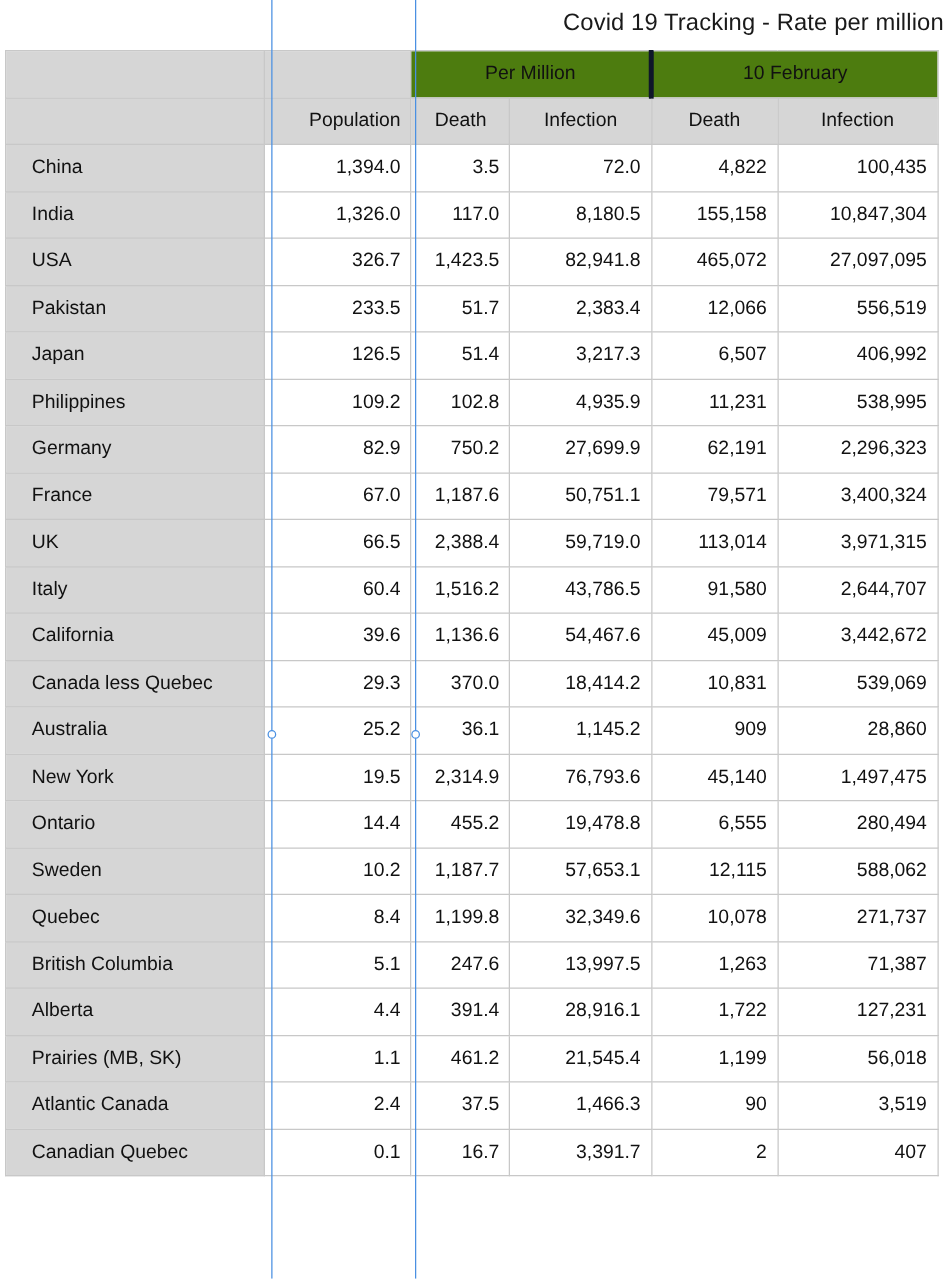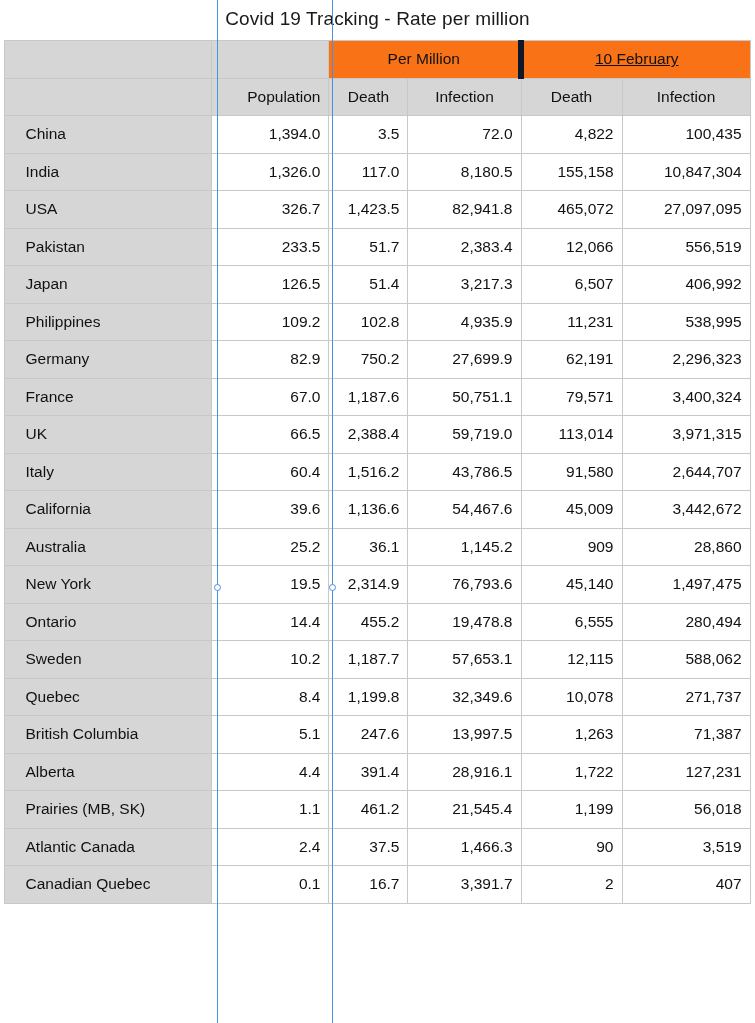--- a/index.html
+++ b/index.html
@@ -8,21 +8,21 @@
     background: #ffffff;
   }
   body {
     width: 755px;
     height: 1023px;
     font-family: "Liberation Sans", sans-serif;
     position: relative;
     overflow: hidden;
   }
   .title {
-    text-align: center;
+    text-align: right;
     font-size: 19px;
     color: #1a1a1a;
     padding: 8px 0 10px 0;
     font-weight: 400;
     letter-spacing: 0.1px;
   }
   table.sheet {
     border-collapse: collapse;
     width: 745px;
     margin: 0 auto;
@@ -40,21 +40,21 @@
   }
   
   col.c-name  { width: 207px; }
   col.c-pop   { width: 117px; }
   col.c-pmd   { width: 79px; }
   col.c-pmi   { width: 113px; }
   col.c-dd    { width: 101px; }
   col.c-di    { width: 128px; }
 
   .hdr-band td {
-    background: #f97316;
+    background: #4d7c0f;
     height: 36px;
     text-align: center;
     font-weight: bold;
     font-size: 15.5px;
   }
   .hdr-band td.blank {
     background: #d6d6d6;
   }
   .hdr-sub td {
     background: #d6d6d6;
@@ -81,22 +81,21 @@
   }
   tbody tr td.num {
     text-align: right;
     padding-right: 8px;
   }
   
   td.sep-left, th.sep-left {
     border-left: 5px solid #2e9b2e;
   }
   .hdr-band td.sep-left {
-    border-left: 6px solid #0f172a;
-    text-decoration: underline;
+    border-left: 4px solid #0f172a;
   }
 
   
   .guide {
     position: absolute;
     top: 0;
     width: 1px;
     height: 1023px;
     background: #4a90e2;
     pointer-events: none;
@@ -228,20 +227,28 @@
       </tr>
       <tr>
         <td class="name">California</td>
         <td class="num">39.6</td>
         <td class="num">1,136.6</td>
         <td class="num">54,467.6</td>
         <td class="num sep-left">45,009</td>
         <td class="num">3,442,672</td>
       </tr>
       <tr>
+        <td class="name">Canada less Quebec</td>
+        <td class="num">29.3</td>
+        <td class="num">370.0</td>
+        <td class="num">18,414.2</td>
+        <td class="num sep-left">10,831</td>
+        <td class="num">539,069</td>
+      </tr>
+      <tr>
         <td class="name">Australia</td>
         <td class="num">25.2</td>
         <td class="num">36.1</td>
         <td class="num">1,145.2</td>
         <td class="num sep-left">909</td>
         <td class="num">28,860</td>
       </tr>
       <tr>
         <td class="name">New York</td>
         <td class="num">19.5</td>

